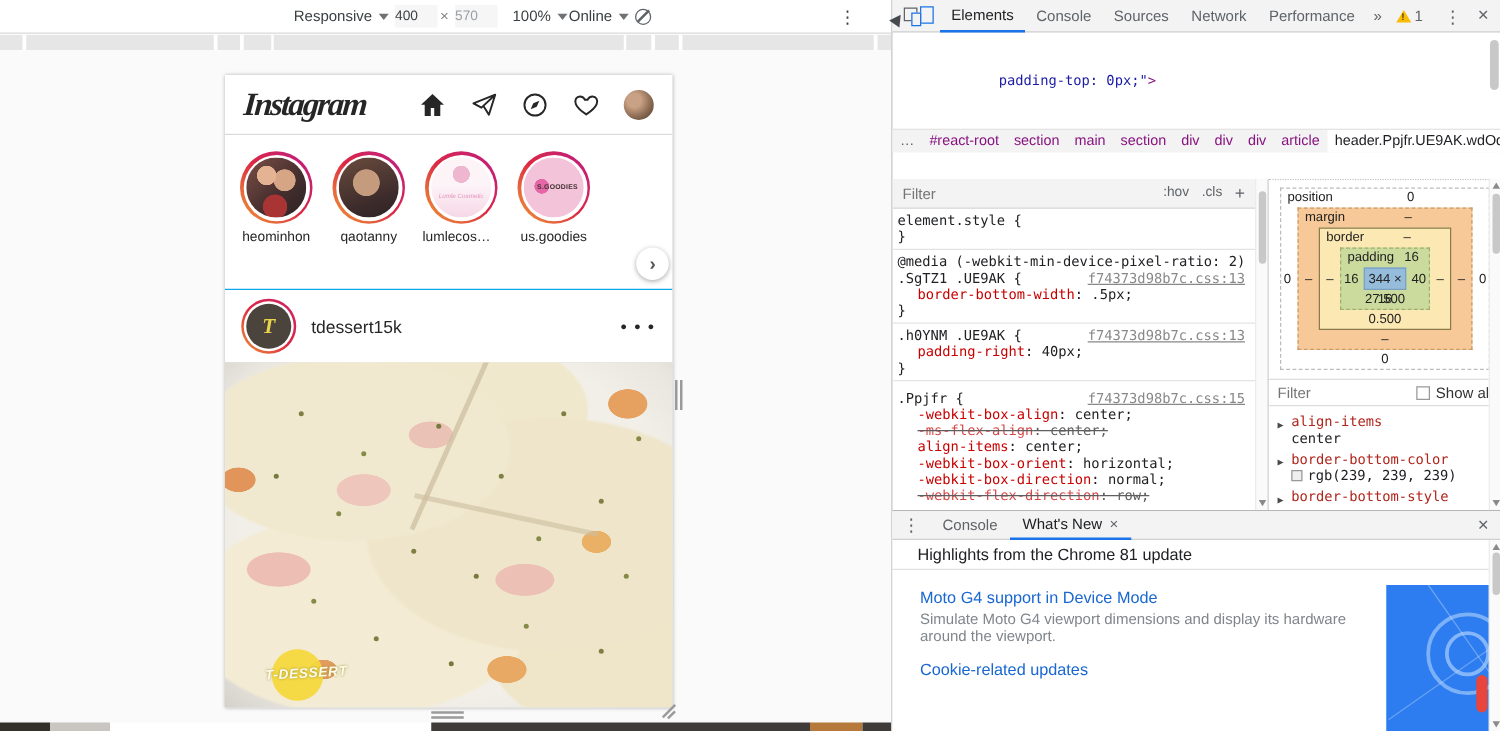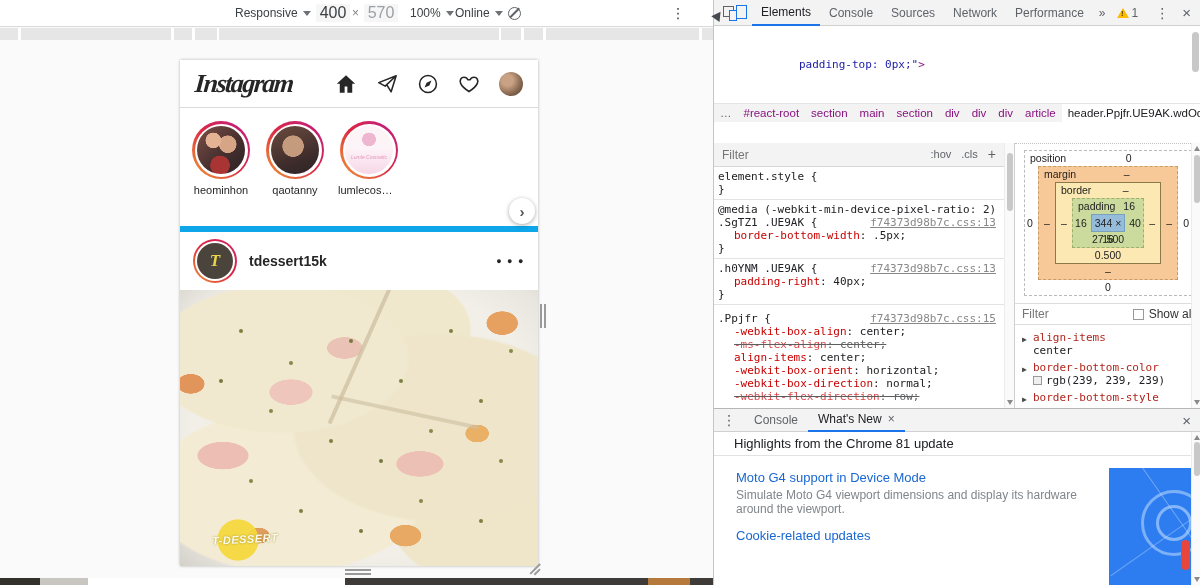--- a/index.html
+++ b/index.html
@@ -4,58 +4,58 @@
 <style>
   *{box-sizing:border-box;margin:0;padding:0}
   body{font-family:"Liberation Sans",sans-serif;background:#fff}
   #app{position:relative;width:1200px;height:585px;overflow:hidden;background:#fff}
 
   
   .left-pane{position:absolute;left:0;top:0;width:713px;height:585px;background:#fafafa}
   .device-toolbar{position:absolute;left:0;top:0;width:713px;height:27px;background:#fff;border-bottom:1px solid #dadada;font-size:12px;color:#3c4043}
   .device-toolbar .ctl{position:absolute;top:0;height:26px;display:flex;align-items:center;gap:5px;color:#3c4043}
   .caret{width:0;height:0;border-left:4px solid transparent;border-right:4px solid transparent;border-top:5px solid #6e7175;margin-top:1px}
-  .dim-input{width:34px;height:18px;border:0;background:#f6f6f6;text-align:center;font-size:16px;color:#3c4043;font-family:"Liberation Sans",sans-serif}
+  .dim-input{width:34px;height:18px;border:0;background:#f6f6f6;font-size:11px;color:#3c4043;font-family:"Liberation Sans",sans-serif}
   .dim-input.h{color:#9aa0a6}
   .no-throttle{width:13px;height:13px;border:1.5px solid #5f6368;border-radius:50%;position:relative}
   .no-throttle::after{content:"";position:absolute;left:-1px;top:4.6px;width:13px;height:1.5px;background:#5f6368;transform:rotate(-45deg)}
   .v-dots{font-size:14px;color:#5f6368;letter-spacing:0}
   .mq-bar{position:absolute;left:0;top:28px;width:713px;height:12px;background:#fff}
   .mq-seg{position:absolute;top:0;height:12px;background:#e6e6e6}
 
   
   .device{position:absolute;left:180px;top:60px;width:358px;height:506px;background:#fff;box-shadow:0 0 3px rgba(0,0,0,.28);overflow:hidden}
   .ig-header{height:48px;border-bottom:1px solid #dbdbdb;display:flex;align-items:center;padding:0 15px}
   .ig-logo{font-family:"Liberation Serif",serif;font-style:italic;font-weight:700;font-size:26px;color:#262626;letter-spacing:-1.5px;transform:skewX(-5deg)}
   .ig-icons{margin-left:auto;display:flex;align-items:center;gap:19px}
   .ig-icons svg{display:block}
   .ig-avatar-sm{width:24px;height:24px;border-radius:50%;background:radial-gradient(circle at 35% 35%,#c9a184 25%,#8a6a52 60%,#4d3a2c 100%)}
 
-  .stories{height:124px;border-bottom:6px solid #0ea5e9;display:flex;padding:13px 0 0 10px;gap:12px;position:relative}
+  .stories{height:124px;border-bottom:1px solid #0ea5e9;display:flex;padding:13px 0 0 10px;gap:12px;position:relative}
   .story{width:62px;text-align:center;flex:none}
   .story-ring{width:58px;height:58px;border-radius:50%;margin:0 auto;background:linear-gradient(45deg,#f09433,#e6683c,#dc2743,#cc2366,#bc1888);padding:2.5px}
   .story-white{width:53px;height:53px;border-radius:50%;background:#fff;padding:2.5px}
   .story-av{width:48px;height:48px;border-radius:50%;overflow:hidden;display:flex;align-items:center;justify-content:center}
   .story-label{display:block;font-size:11px;color:#262626;margin-top:5px;max-width:62px;white-space:nowrap;overflow:hidden;text-overflow:ellipsis}
   .av-1{background:radial-gradient(circle 8px at 34% 30%,#e3b394 95%,transparent),radial-gradient(circle 9px at 64% 38%,#d6a586 95%,transparent),radial-gradient(circle 10px at 48% 82%,#a83434 95%,transparent),linear-gradient(135deg,#7d4f46,#47302f 55%,#2c2124)}
   .av-2{background:radial-gradient(circle 11px at 46% 42%,#c59b7d 95%,transparent),radial-gradient(circle 3px at 44% 58%,#a33131 95%,transparent),linear-gradient(160deg,#6b4c3e,#3c2b2b 70%,#2e2325)}
   .av-3{background:radial-gradient(circle 7px at 50% 28%,#efb6cf 96%,transparent),linear-gradient(0deg,#f6d7e6,#fdf4f8 55%)}
   .av-3 span{font-size:5px;color:#e394bb;font-style:italic;margin-top:14px}
   .av-4{background:radial-gradient(circle 6px at 30% 48%,#e667a8 96%,transparent),#f3c3da}
   .av-4 span{font-size:5.5px;font-weight:700;color:#433;letter-spacing:.2px;margin-left:6px}
   .av-5{background:#f2d9cd;border:2.5px solid #191919}
   .av-5 span{font-size:6px;font-weight:700;color:#111;letter-spacing:.3px}
   .stories-next{position:absolute;left:329px;top:90px;width:26px;height:26px;border-radius:50%;background:#fff;box-shadow:0 1px 4px rgba(0,0,0,.35);display:flex;align-items:center;justify-content:center;font-size:15px;color:#555;font-weight:700}
 
   .post-header{height:58px;display:flex;align-items:center;padding:0 13px;gap:12px}
   .post-ring{width:44px;height:44px;border-radius:50%;background:linear-gradient(45deg,#f09433,#dc2743,#cc2366);padding:2px;flex:none}
   .post-ring-white{width:40px;height:40px;border-radius:50%;background:#fff;padding:2px}
   .post-av{width:36px;height:36px;border-radius:50%;background:#4a443c;display:flex;align-items:center;justify-content:center}
   .post-av span{font-family:"Liberation Serif",serif;font-style:italic;font-weight:700;font-size:17px;color:#e9d44a}
-  .post-username{font-size:14px;font-weight:700;color:#262626}
+  .post-username{font-size:14px;font-weight:400;color:#262626}
   .post-more{margin-left:auto;font-size:9px;letter-spacing:1.5px;color:#262626}
 
   .photo{position:relative;height:276px;background-color:#cdc9c4;overflow:hidden;
     background-image:
       radial-gradient(circle 21px at 58px 250px, rgba(245,216,62,.95) 96%, transparent 100%),
       radial-gradient(ellipse 26px 14px at 12% 60%, #edbfb4 96%, transparent),
       radial-gradient(ellipse 22px 13px at 31% 37%, #eec6bb 96%, transparent),
       radial-gradient(ellipse 24px 13px at 67% 63%, #ecc0b4 96%, transparent),
       radial-gradient(ellipse 18px 11px at 46% 21%, #eac2b6 96%, transparent),
       radial-gradient(ellipse 16px 12px at 90% 12%, #e6a160 96%, transparent),
@@ -281,20 +281,30 @@
         </div>
         <div class="story">
           <div class="story-ring">
               <div class="story-white">
                 <div class="story-av av-3">
                   <span>Lumle Cosmetic</span>
                 </div>
               </div>
             </div>
           <span class="story-label">lumlecosme…</span>
+        </div>
+        <div class="story">
+          <div class="story-ring">
+              <div class="story-white">
+                <div class="story-av av-4">
+                  <span>S.GOODIES</span>
+                </div>
+              </div>
+            </div>
+          <span class="story-label">us.goodies</span>
         </div>
         <div class="stories-next">
             <span>›</span>
           </div>
       </div>
 
       <div class="post-header">
         <div class="post-ring">
             <div class="post-ring-white">
               <div class="post-av">

